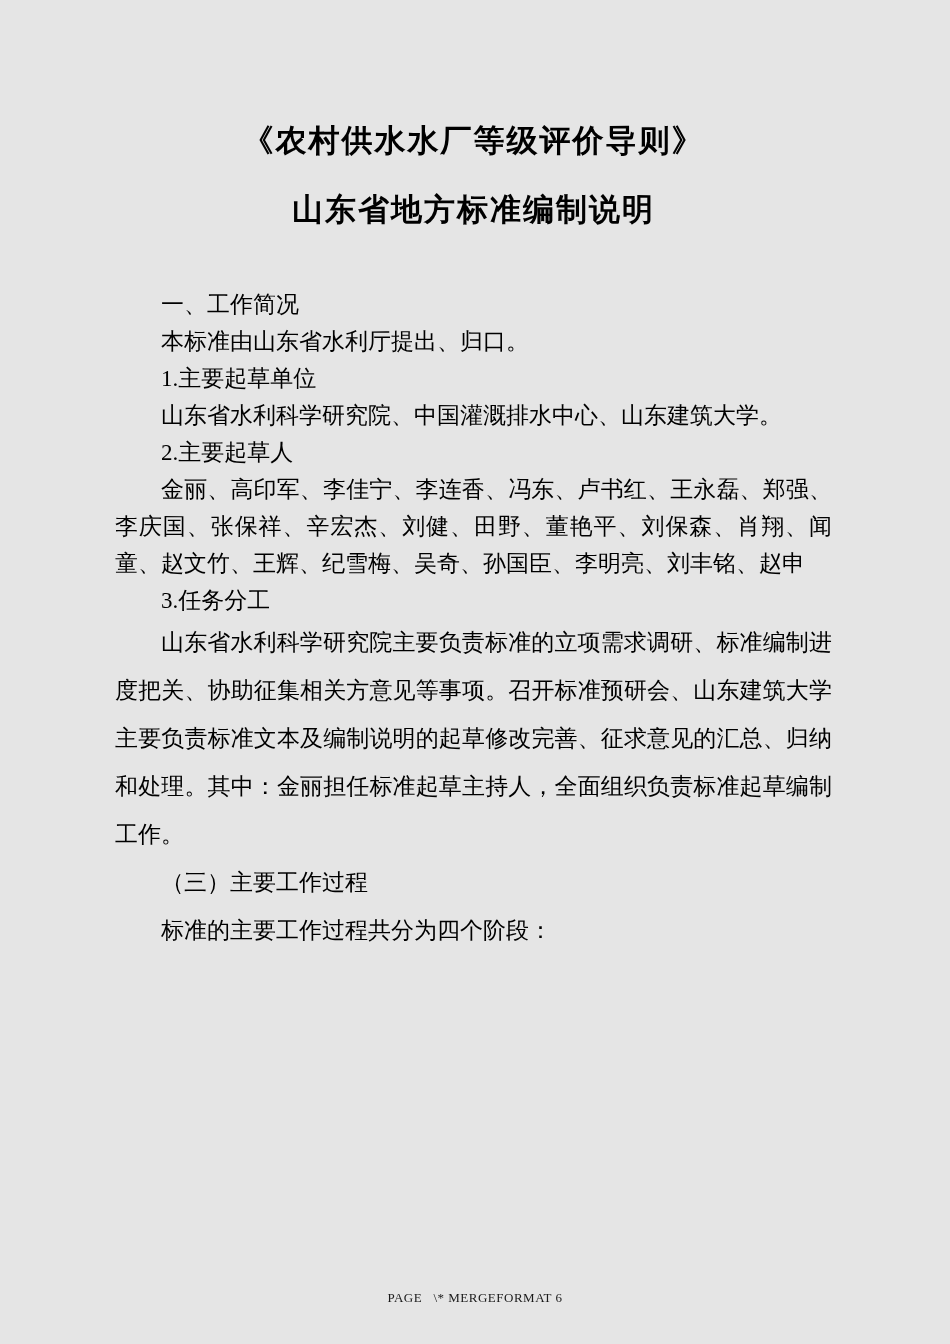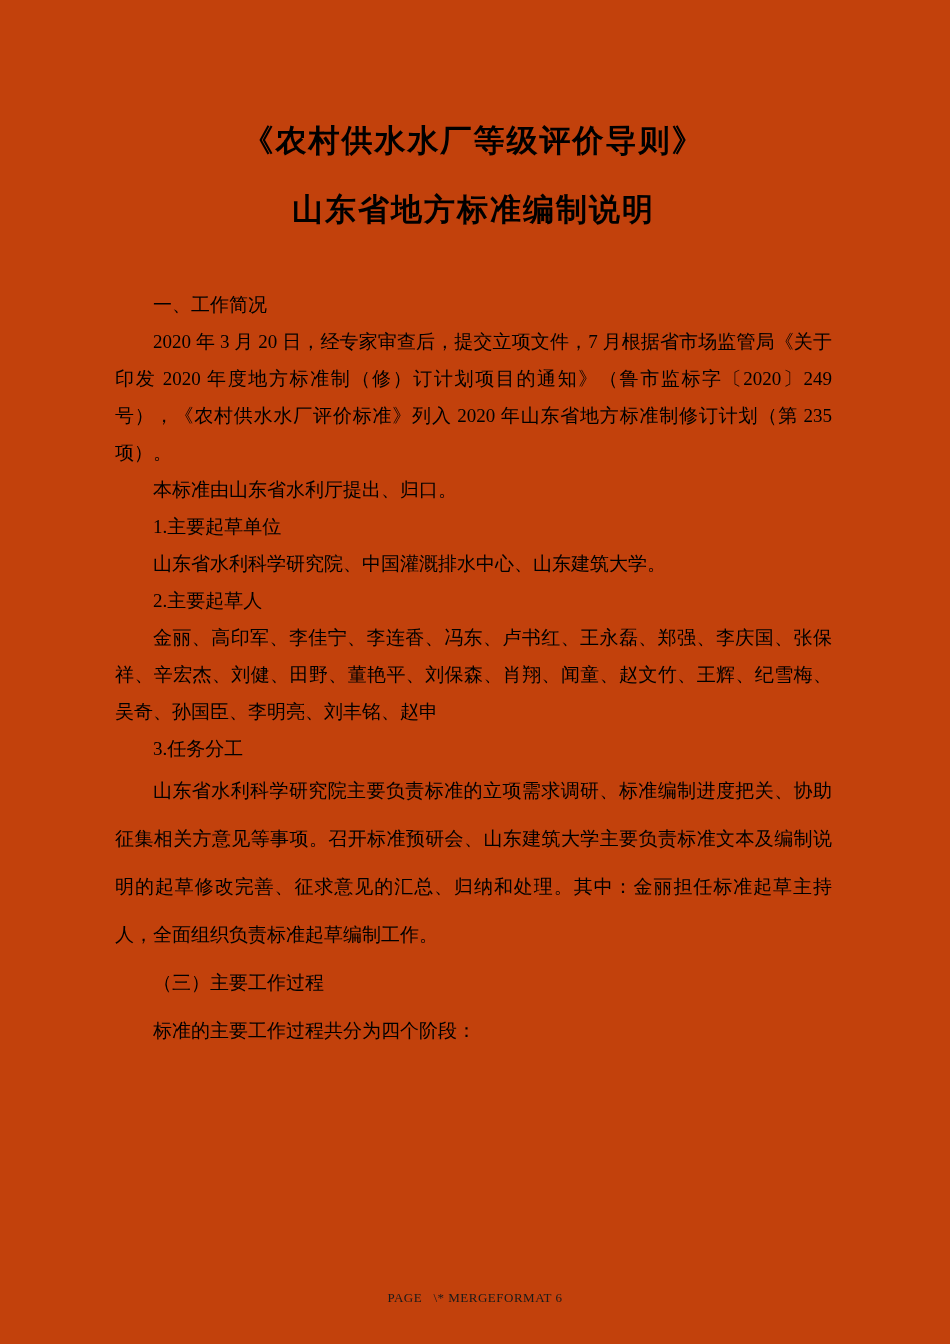--- a/index.html
+++ b/index.html
@@ -5,39 +5,39 @@
   html, body {
     margin: 0;
     padding: 0;
     background: #ffffff;
   }
   .page {
     position: relative;
     width: 950px;
     height: 1344px;
     margin: 0 auto;
-    background: #c2410c;
+    background: #e5e5e5;
     box-sizing: border-box;
     padding: 112px 118px 0 115px;
     font-family: "Liberation Serif", "DejaVu Serif", serif;
     color: #000000;
     overflow: hidden;
   }
   .doc-title {
     text-align: center;
     font-weight: bold;
     font-size: 31px;
     letter-spacing: 2px;
     margin: 0;
     line-height: 1.2;
   }
   .title-line1 { margin: 10px 0 32px 0; }
   .title-line2 { margin: 0 0 58px 0; }
   .para {
-    font-size: 19px;
+    font-size: 23px;
     line-height: 37px;
     text-align: justify;
     text-indent: 2em;
     margin: 0;
   }
   .para.bold { font-weight: normal; }
   .para.loose { line-height: 48px; }
   .run-bold { font-weight: bold; }
   .footer {
     position: absolute;
@@ -56,21 +56,20 @@
 
 <div class="page">
 
   <h1 class="doc-title title-line1">《农村供水水厂等级评价导则》</h1>
 
   <h1 class="doc-title title-line2">山东省地方标准编制说明</h1>
 
   <p class="para">一、工作简况</p>
 
 
-  <p class="para">2020 年 3 月 20 日，经专家审查后，提交立项文件，7 月根据省市场监管局《关于印发 2020 年度地方标准制（修）订计划项目的通知》（鲁市监标字〔2020〕249 号），《农村供水水厂评价标准》列入 2020 年山东省地方标准制修订计划（第 235 项）。</p>
 
   <p class="para">本标准由山东省水利厅提出、归口。</p>
 
 
   <p class="para bold">1.主要起草单位</p>
 
   <p class="para">山东省水利科学研究院、中国灌溉排水中心、山东建筑大学。</p>
 
   <p class="para bold">2.主要起草人</p>
 

